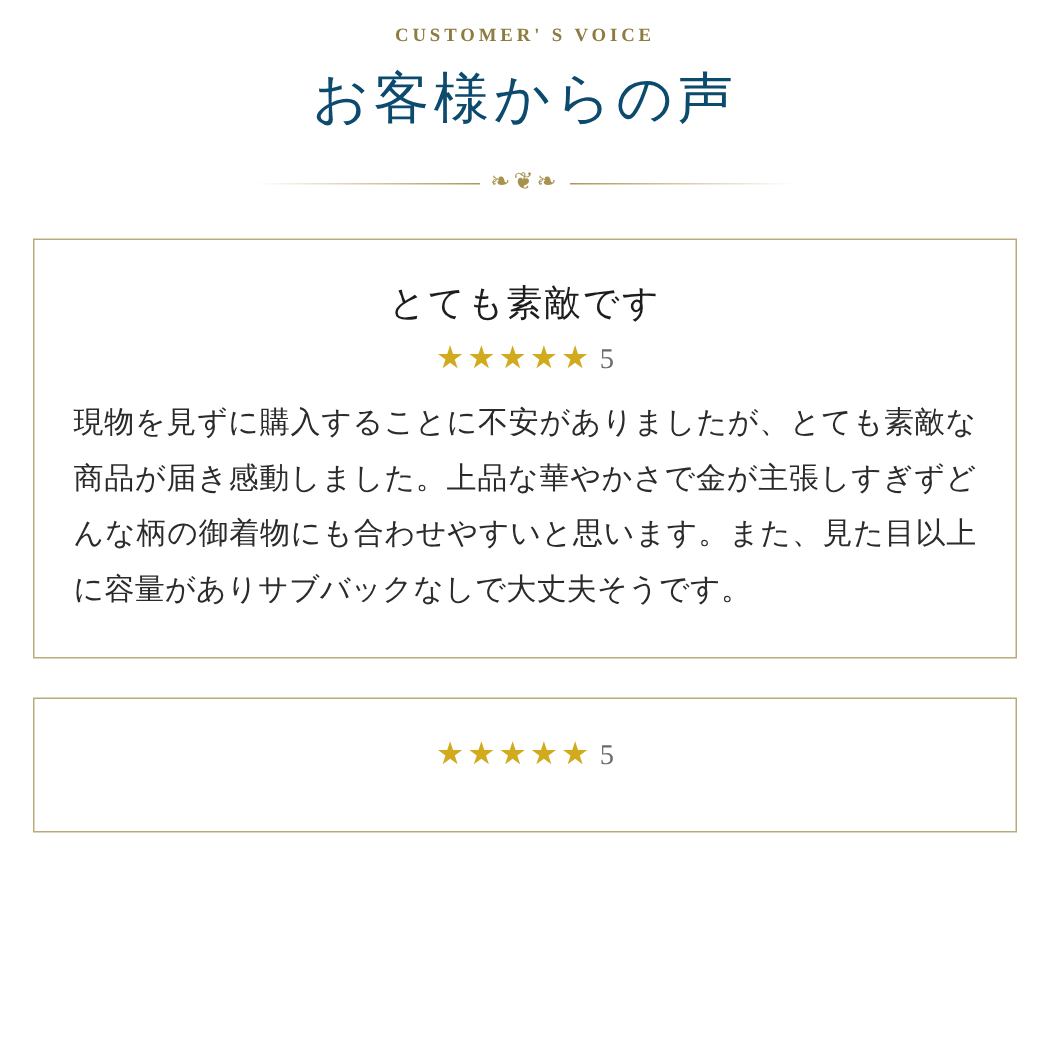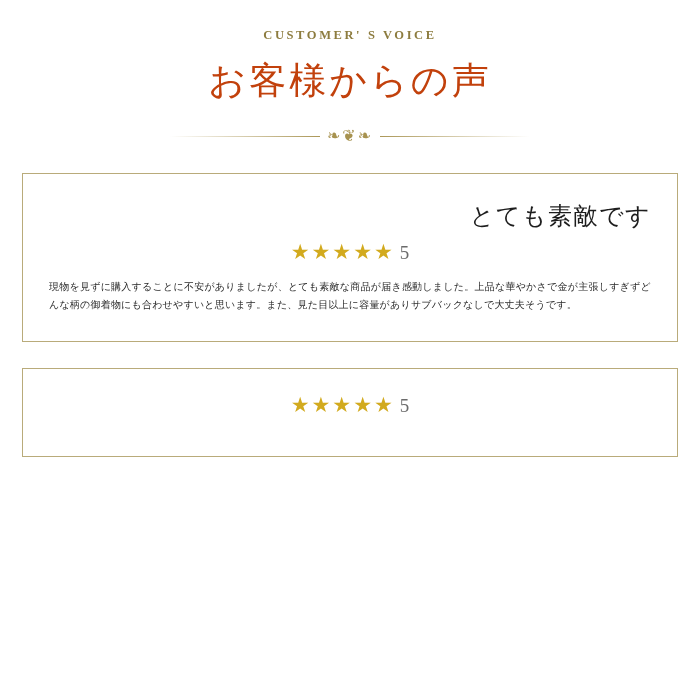--- a/index.html
+++ b/index.html
@@ -26,27 +26,27 @@
   .header {
     text-align: center;
     padding-top: 12px;
   }
   .eyebrow {
     font-family: "Liberation Serif", "DejaVu Serif", serif;
     font-size: 12.5px;
     letter-spacing: 2.6px;
     color: #8d7c3f;
     font-weight: 700;
-    margin: 16px;
+    margin: 4px;
   }
   .main-title {
     font-family: "Liberation Serif", "DejaVu Serif", serif;
     font-size: 37px;
     letter-spacing: 3px;
-    color: #c2410c;
+    color: #0c4a6e;
     font-weight: 400;
     margin: 14px 0 0 0;
     line-height: 1.2;
   }
 
   
   .divider {
     margin: 22px auto 0 auto;
     width: 360px;
     height: 22px;
@@ -83,21 +83,21 @@
     margin-top: 26px;
   }
   .card {
     border: 1px solid #b9ab7a;
     box-sizing: border-box;
     padding: 22px 26px 26px 26px;
     margin-bottom: 26px;
     background: #ffffff;
   }
   .card-title {
-    text-align: right;
+    text-align: center;
     font-size: 24px;
     letter-spacing: 1.5px;
     color: #1d1d1d;
     font-weight: 400;
     margin: 4px 0 6px 0;
     font-family: "Liberation Serif", "DejaVu Serif", serif;
   }
   .rating {
     text-align: center;
     color: #c8a21a;
@@ -110,21 +110,21 @@
   .rating .stars {
     color: #d2aa1e;
   }
   .rating .score {
     color: #6b6b6b;
     font-size: 19px;
     margin-left: 5px;
     letter-spacing: 0;
   }
   .card-body {
-    font-size: 10px;
+    font-size: 20px;
     line-height: 1.85;
     color: #2b2b2b;
     text-align: justify;
     letter-spacing: 0.2px;
     margin: 0;
     white-space: pre-line;
   }
 </style>
 </head>
 <body>

